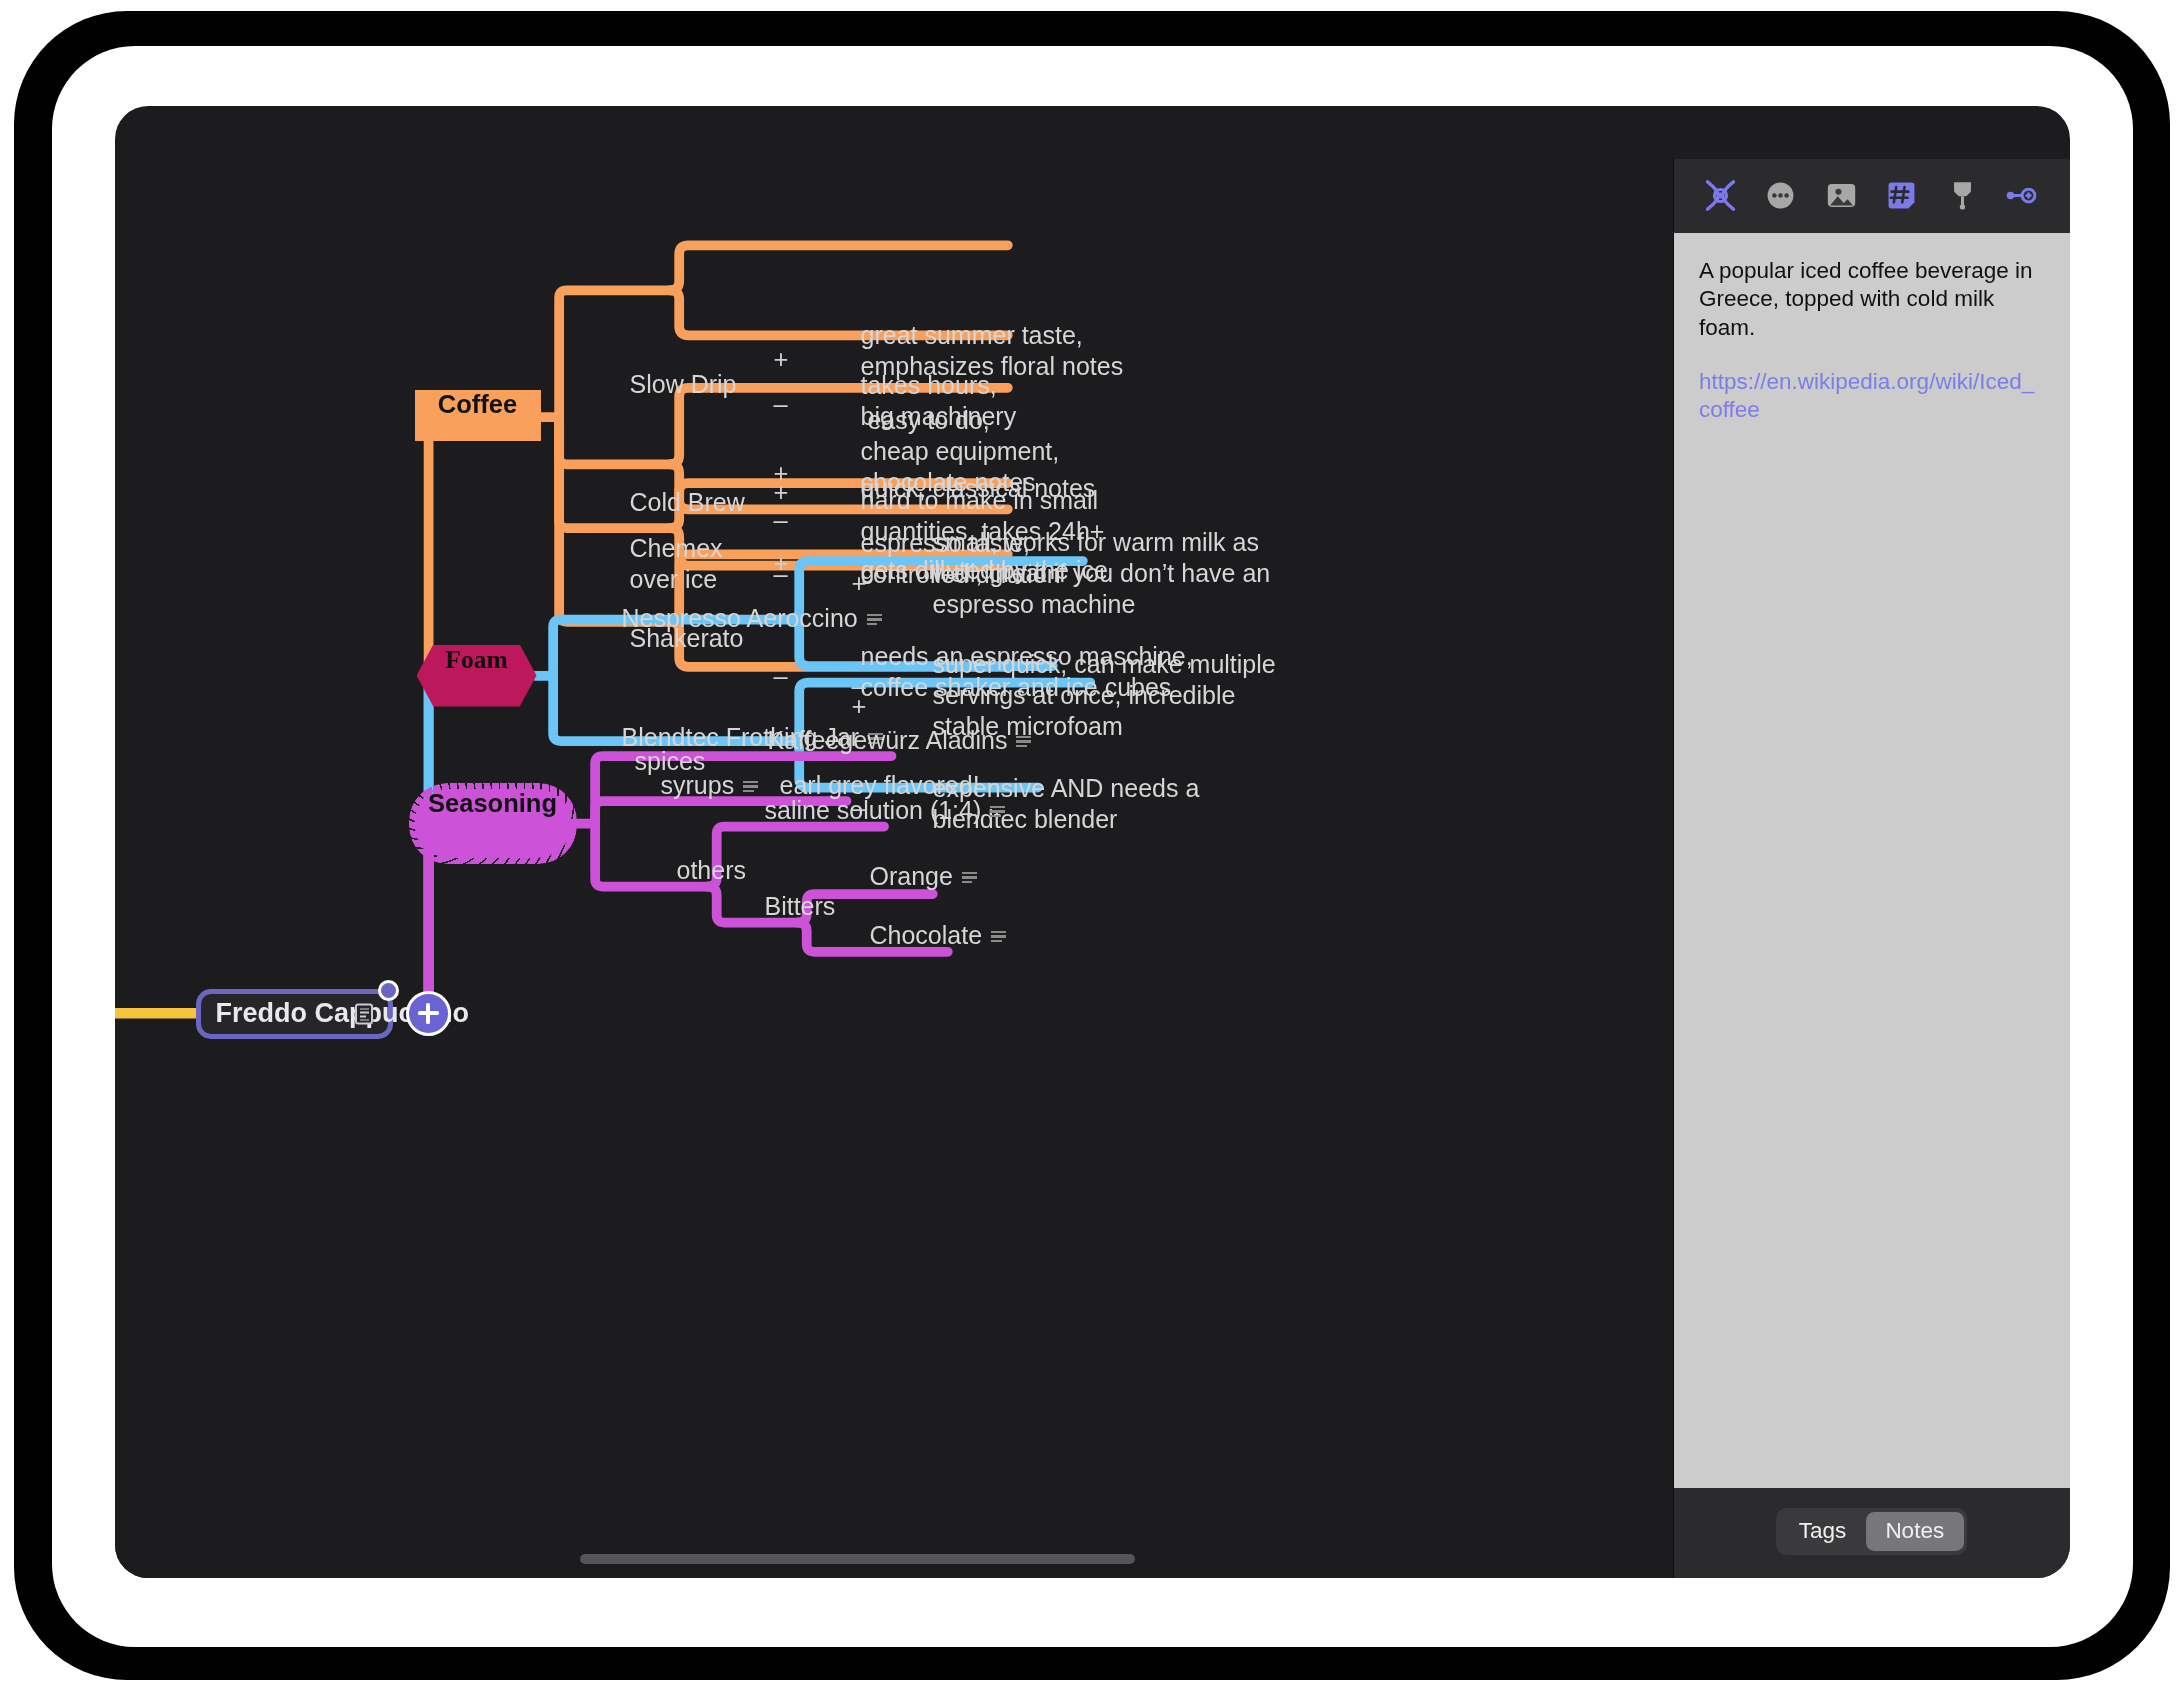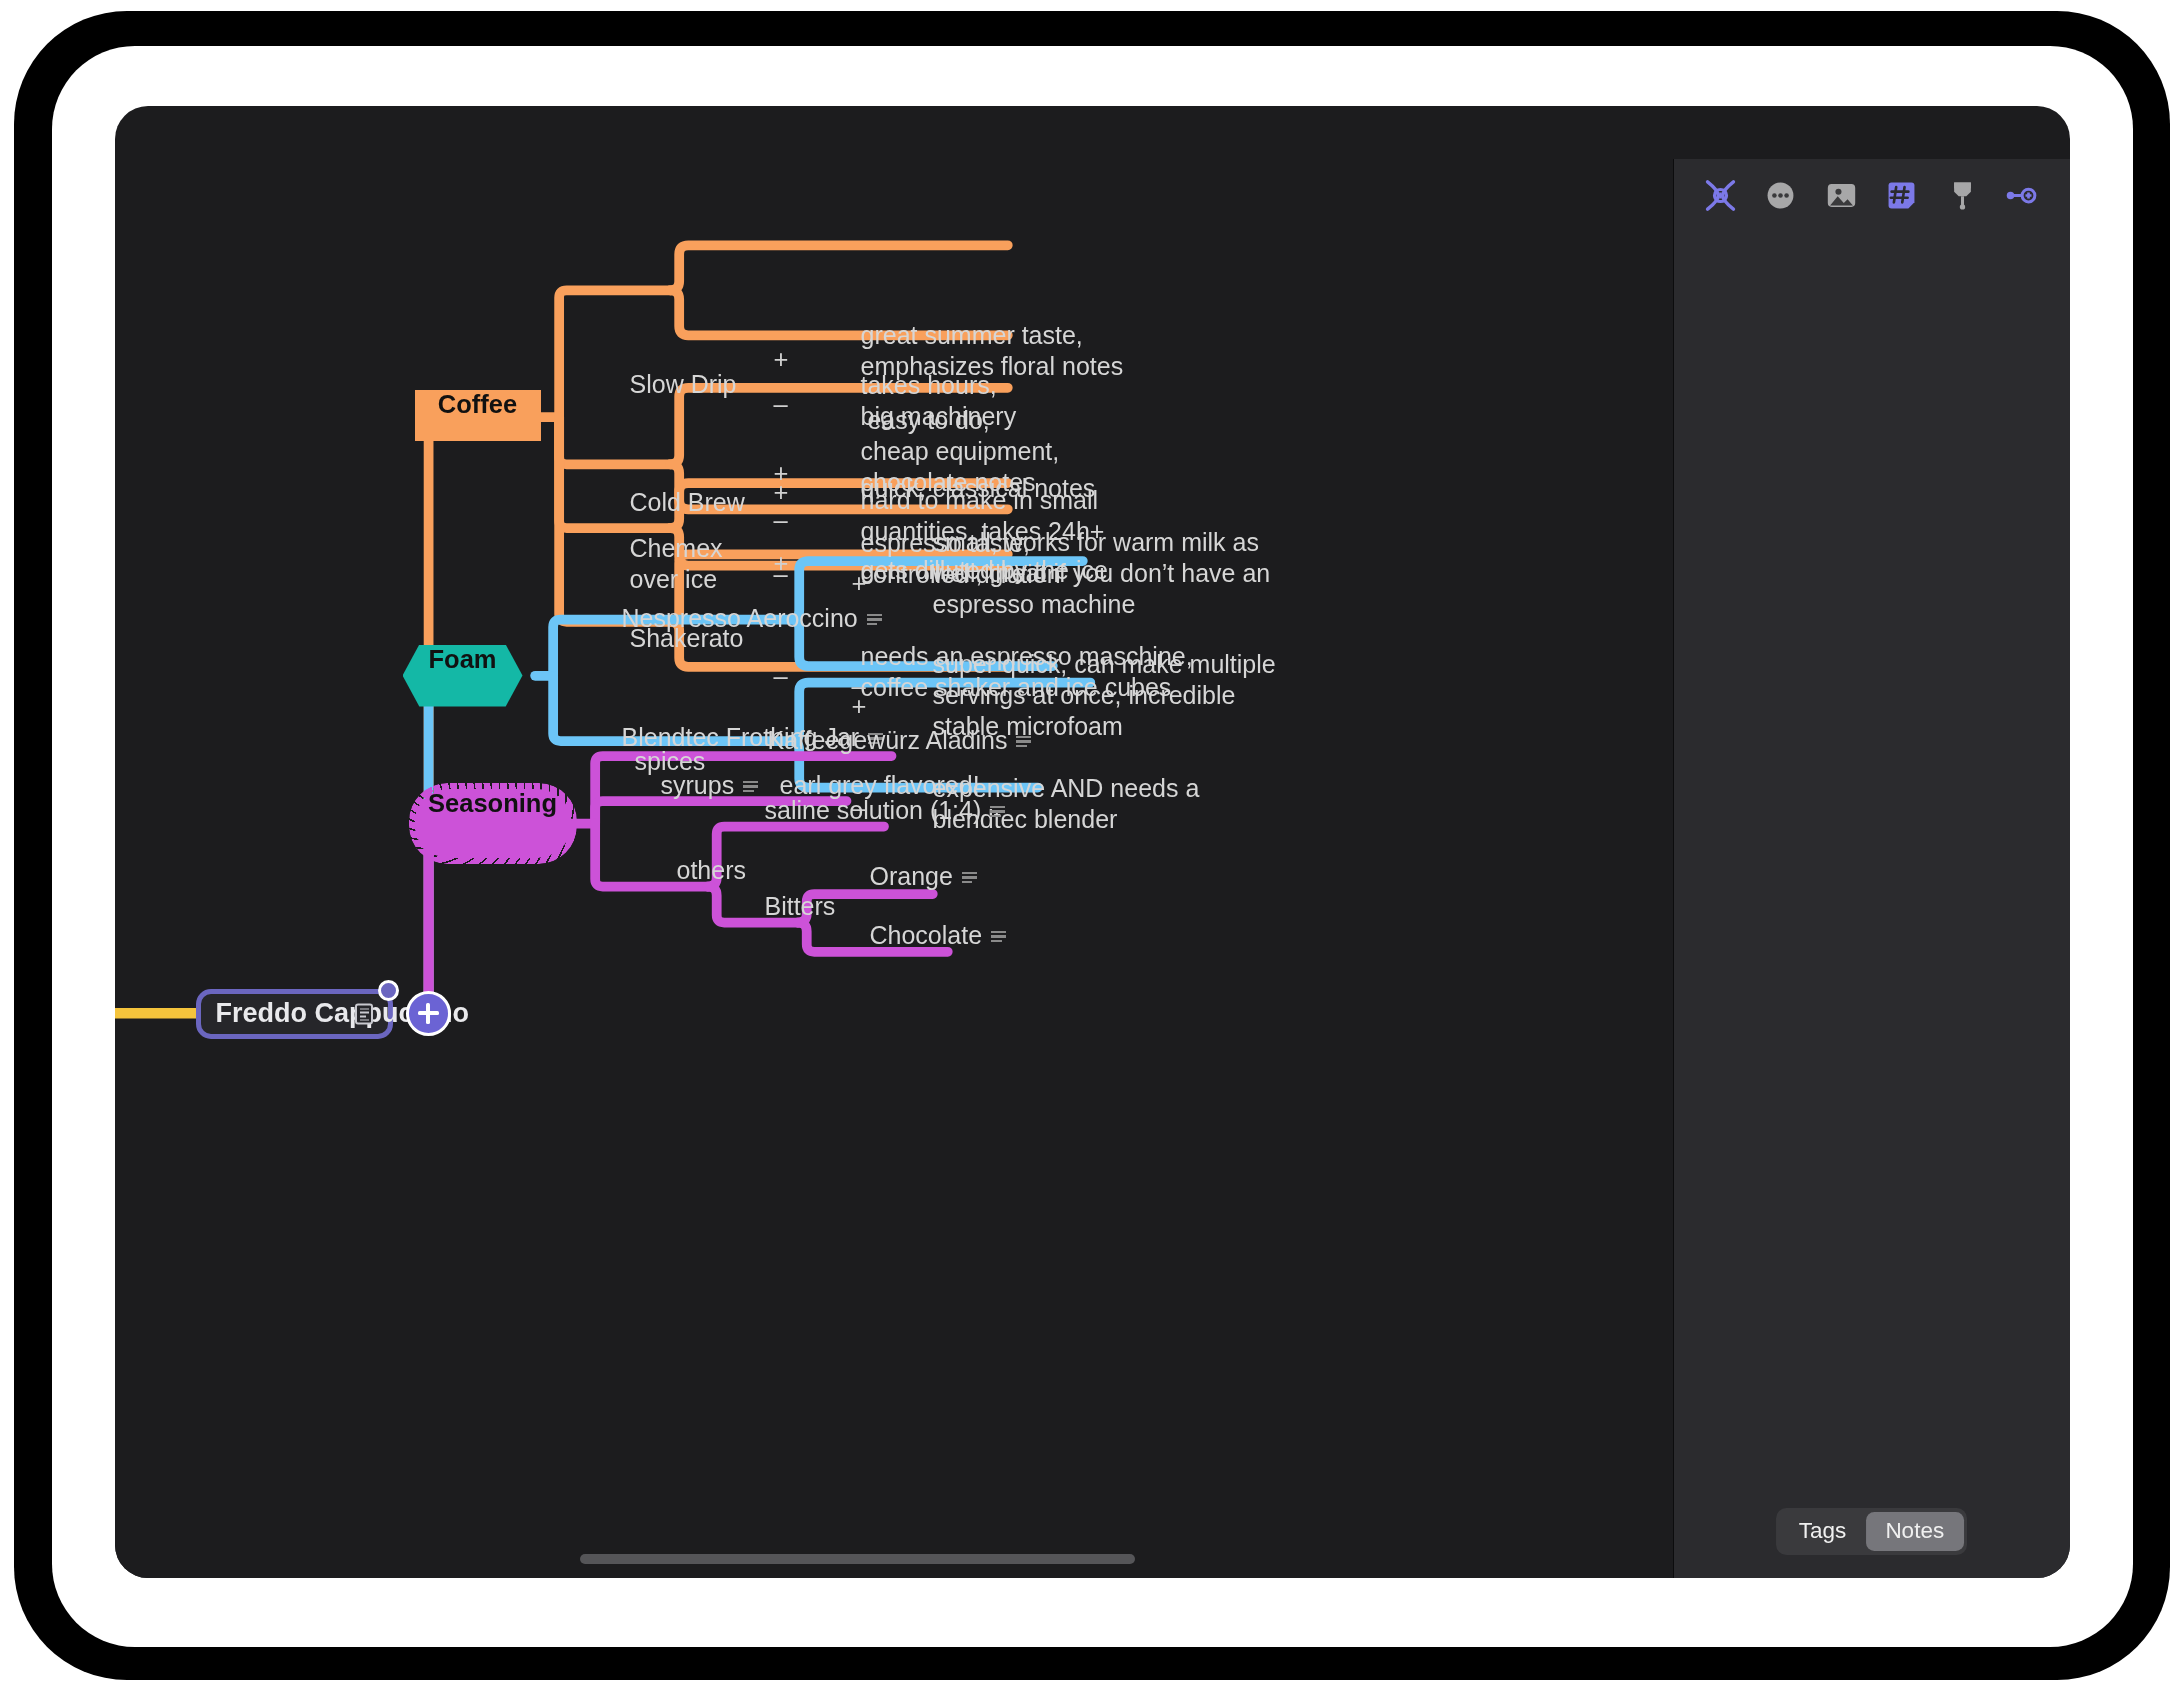--- a/index.html
+++ b/index.html
@@ -36,22 +36,22 @@
   .node-label{position:absolute;color:#d6d6d6;font-size:25px;line-height:31px;white-space:pre;}
   .sign{position:absolute;color:#d0d0d0;font-size:25.5px;}
   .noteglyph{display:inline-block;width:15px;height:16.5px;vertical-align:-2.3px;margin-left:9px;position:relative;}
   .noteglyph b{position:absolute;left:0;height:2.3px;background:#8a8a8a;display:block;}
   .noteglyph b:nth-child(1){top:1.5px;width:15px;}
   .noteglyph b:nth-child(2){top:6px;width:15px;}
   .noteglyph b:nth-child(3){top:10.5px;width:10.5px;}
 
   .shape{position:absolute;display:flex;align-items:flex-start;justify-content:center;color:#111;font-weight:bold;font-size:25.5px;}
   #coffee-node{left:300px;top:231px;width:126px;height:51px;background:#f9a05c;}
-  #foam-node{left:288px;top:486px;width:120px;height:62px;background:#14b8a6;
-    clip-path:polygon(14% 0,86% 0,100% 50%,86% 100%,14% 100%,0 50%);}
+  #foam-node{left:302px;top:486px;width:120px;height:62px;background:#be185d;
+    clip-path:polygon(14% 0,86% 0,100% 50%,86% 100%,14% 100%,0 50%);font-family:Liberation Serif, serif;}
   #seasoning-node{left:300px;top:630px;width:156px;height:69px;background:#cc52d8;
     border-radius:35px/31.5px;
     filter:url(#none);}
   #seasoning-node:before{content:"";position:absolute;left:-6px;top:-6px;right:-6px;bottom:-6px;
     background:#cc52d8;border-radius:38px;
     -webkit-mask-image:repeating-radial-gradient(circle at 10% 10%, #000 0 6.8px, transparent 6.8px 8.3px);}
 
   
   #root-node{position:absolute;left:81px;top:830px;width:197px;height:50px;}
   #root-box{position:absolute;left:0;top:0;width:100%;height:100%;background:#26262a;border:5.3px solid #6b66c0;border-radius:15px;box-sizing:border-box;display:flex;align-items:center;}
@@ -308,20 +308,24 @@
         <svg width="39" height="35" viewBox="0 0 52 46">
           <circle cx="10" cy="23" r="5" fill="#7c79e8"></circle>
           <line x1="14" y1="23" x2="26" y2="23" stroke="#7c79e8" stroke-width="4"></line>
           <circle cx="34" cy="23" r="8.5" stroke="#7c79e8" stroke-width="4" fill="none"></circle>
           <line x1="30" y1="23" x2="38" y2="23" stroke="#7c79e8" stroke-width="3.5"></line>
           <line x1="34" y1="19" x2="34" y2="27" stroke="#7c79e8" stroke-width="3.5"></line>
         </svg>
       </div>
     </div>
 
+    <div id="notes-body">
+      <div id="note-text">A popular iced coffee beverage in Greece, topped with cold milk foam.</div>
+      <div id="note-link">https://en.wikipedia.org/wiki/Iced_coffee</div>
+    </div>
 
     <div id="seg">
       <div class="seg-opt">Tags</div>
       <div class="seg-opt on">Notes</div>
     </div>
   </div>
 
  </div>
 </div>
 

